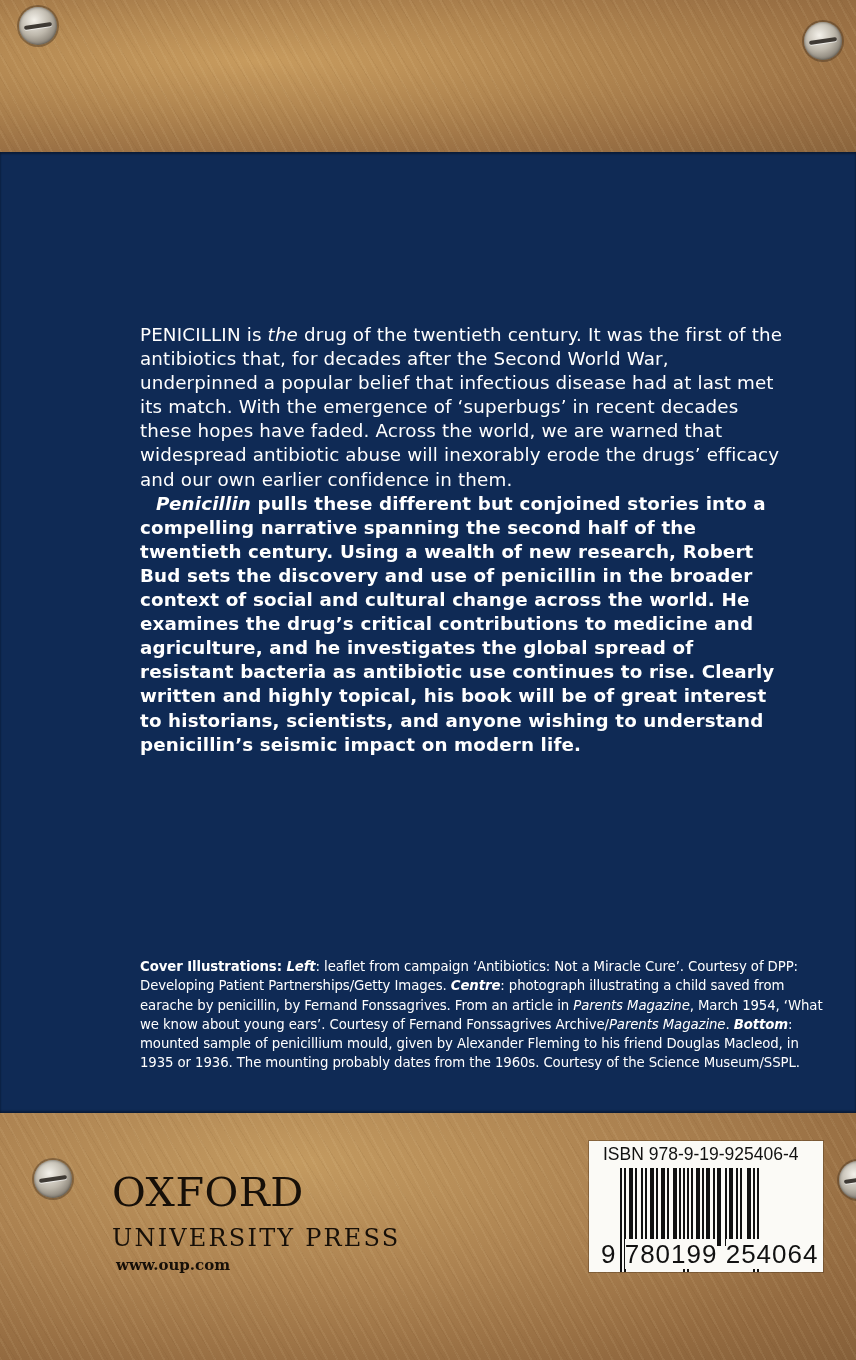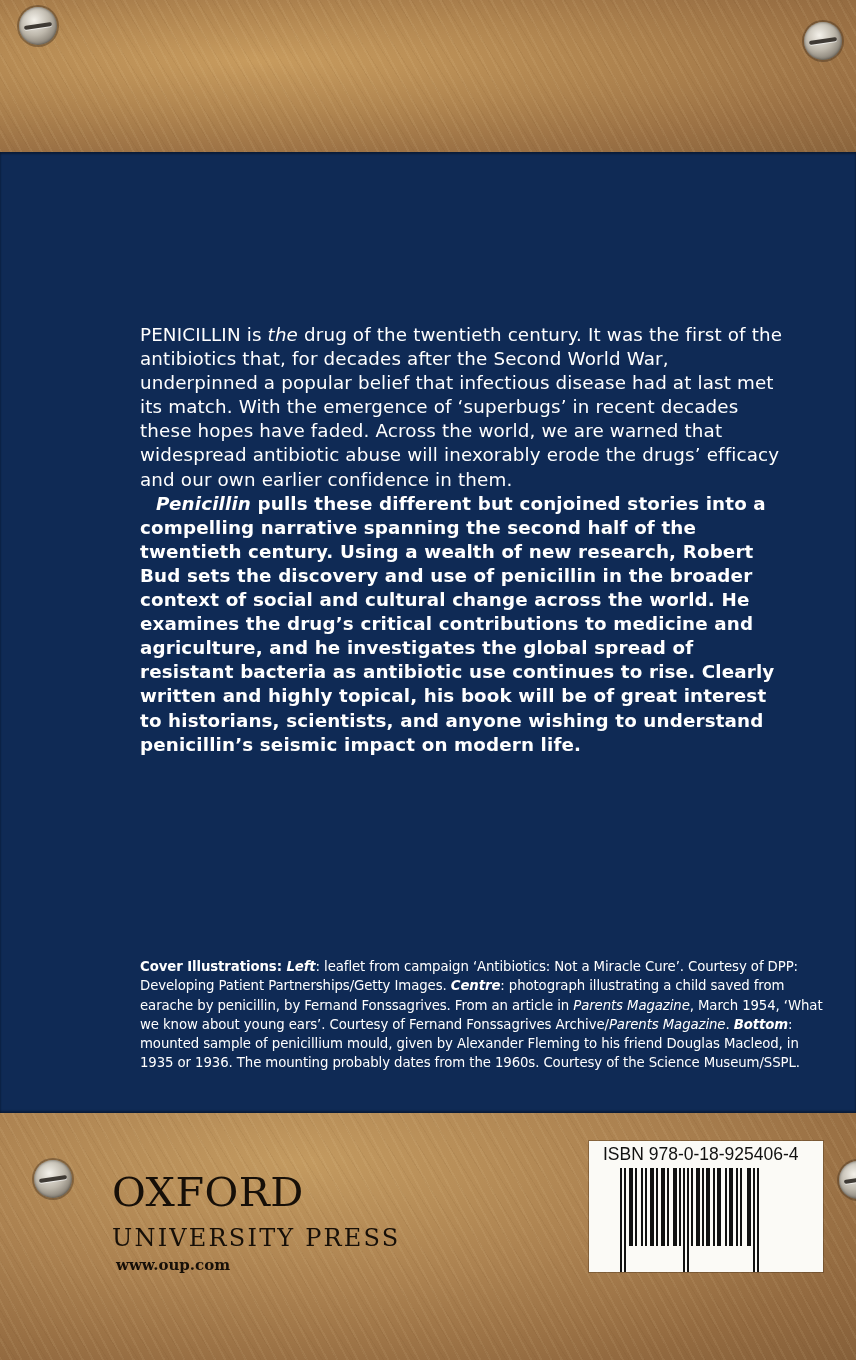--- a/index.html
+++ b/index.html
@@ -100,21 +100,21 @@
   <div class="screw" style="left:839px; top:48px;"></div>
 </div>
 
 <div class="oup-logo">
   <div class="oup-name">OXFORD</div>
   <div class="oup-sub">UNIVERSITY PRESS</div>
 </div>
 <div class="oup-url">www.oup.com</div>
 
 <div class="isbn-label">
-  <div class="isbn-text">ISBN 978-0-18-925406-4</div>
+  <div class="isbn-text">ISBN 978-9-19-925406-4</div>
   <div class="barcode">
     <span class="guard" style="width:2px;background:#111"></span>
       <span style="width:2px"></span>
     <span class="guard" style="width:2px;background:#111"></span>
       <span style="width:3px"></span>
     <span style="width:4px;background:#111"></span>
       <span style="width:2px"></span>
     <span style="width:2px;background:#111"></span>
       <span style="width:4px"></span>
     <span style="width:2px;background:#111"></span>
@@ -156,13 +156,14 @@
     <span style="width:2px;background:#111"></span>
       <span style="width:2px"></span>
     <span style="width:2px;background:#111"></span>
       <span style="width:5px"></span>
     <span style="width:4px;background:#111"></span>
       <span style="width:2px"></span>
     <span class="guard" style="width:2px;background:#111"></span>
       <span style="width:2px"></span>
     <span class="guard" style="width:2px;background:#111"></span>
   </div>
+  <div class="isbn-digits"><span>9</span> <span>780199</span> <span>254064</span></div>
 </div>
 
 </body></html>

